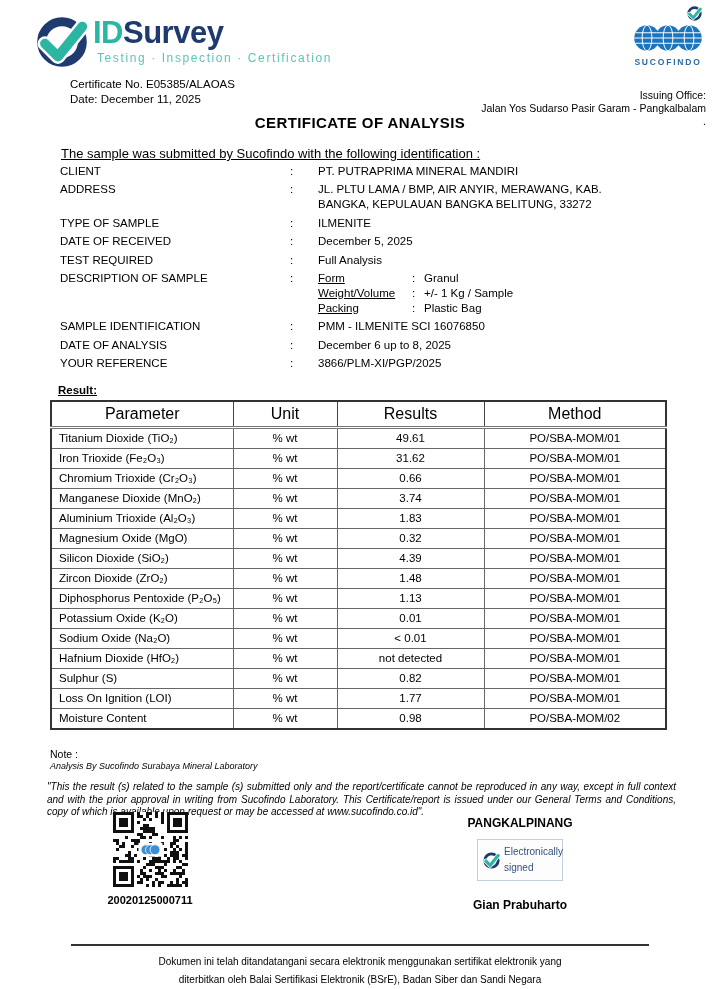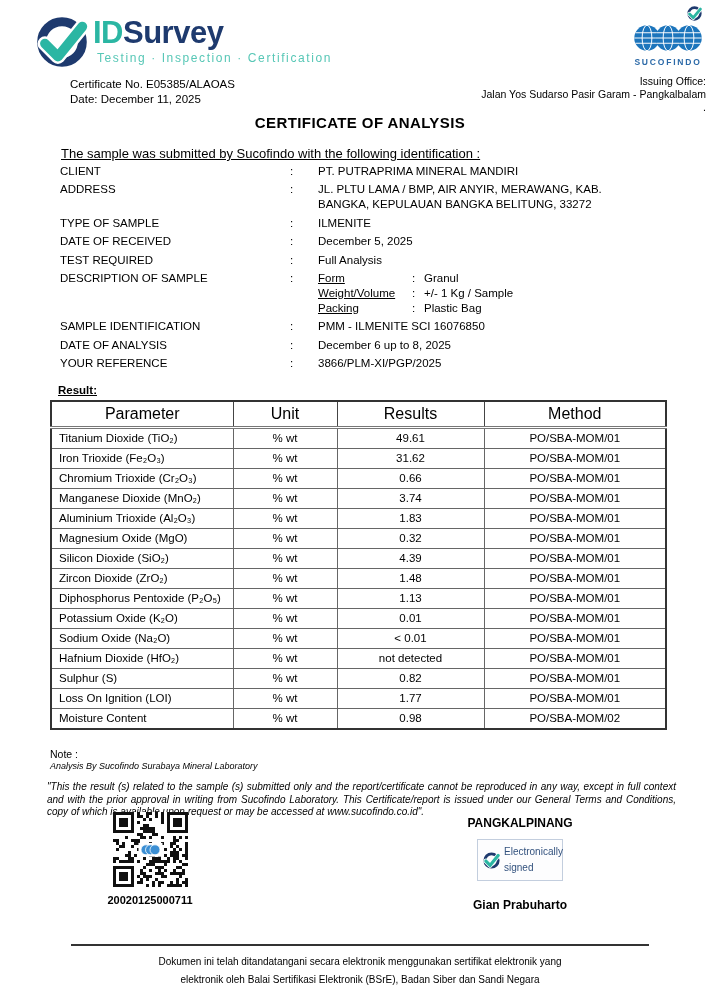--- a/index.html
+++ b/index.html
@@ -11,21 +11,21 @@
   .logo-check{width:52px;height:52px;}
   .brand-line{font-size:31px;font-weight:bold;line-height:34px;letter-spacing:-0.5px;}
   .brand-id{color:#2BB6A3;}
   .brand-survey{color:#1E3A6E;}
   .brand-tagline{font-size:12px;color:#57C7B6;letter-spacing:1.6px;margin-top:1px;padding-left:4px;}
   .certinfo{position:absolute;left:44px;top:77px;font-size:11.5px;line-height:15px;color:#000;margin-left:26px;}
   .hdr-right{position:absolute;right:14px;top:6px;text-align:right;}
   .corner-check{width:15px;height:15px;margin-left:auto;margin-right:4px;display:block;}
   .sucofindo{display:inline-block;text-align:center;margin-top:2px;margin-right:2px;}
   .sucofindo-name{font-size:8.5px;font-weight:bold;letter-spacing:1.8px;color:#2C6AA8;margin-top:0px;}
-  .issuing{font-size:10.5px;line-height:13px;color:#000;margin-top:6px;}
+  .issuing{font-size:10.5px;line-height:13px;color:#000;margin-top:20px;}
 
   
   .doc-title{position:absolute;left:0;top:114px;width:100%;text-align:center;
              font-size:15px;font-weight:bold;letter-spacing:0.4px;color:#000;}
   .intro{position:absolute;left:61px;top:146px;font-size:13px;color:#000;text-decoration:underline;}
 
   
   .fields{position:absolute;left:60px;top:164px;right:30px;font-size:11.5px;color:#000;}
   .frow{display:flex;align-items:flex-start;line-height:15px;margin-bottom:3.4px;}
   .flabel{width:230px;flex:0 0 230px;}
@@ -525,16 +525,16 @@
           <use href="#idcheck"></use>
         </svg>
       <div class="esign-label">Electronically signed</div>
     </div>
     <div class="sign-name">Gian Prabuharto</div>
   </div>
 
   <div class="footer">
     <div class="footer-rule"></div>
     <div class="footer-line">Dokumen ini telah ditandatangani secara elektronik menggunakan sertifikat elektronik yang</div>
-    <div class="footer-line">elektronik oleh Balai Sertifikasi Elektronik (BSrE), Badan Siber dan Sandi Negara</div>
+    <div class="footer-line">diterbitkan oleh Balai Sertifikasi Elektronik (BSrE), Badan Siber dan Sandi Negara</div>
   </div>
 
 </div>
 
 </body></html>

